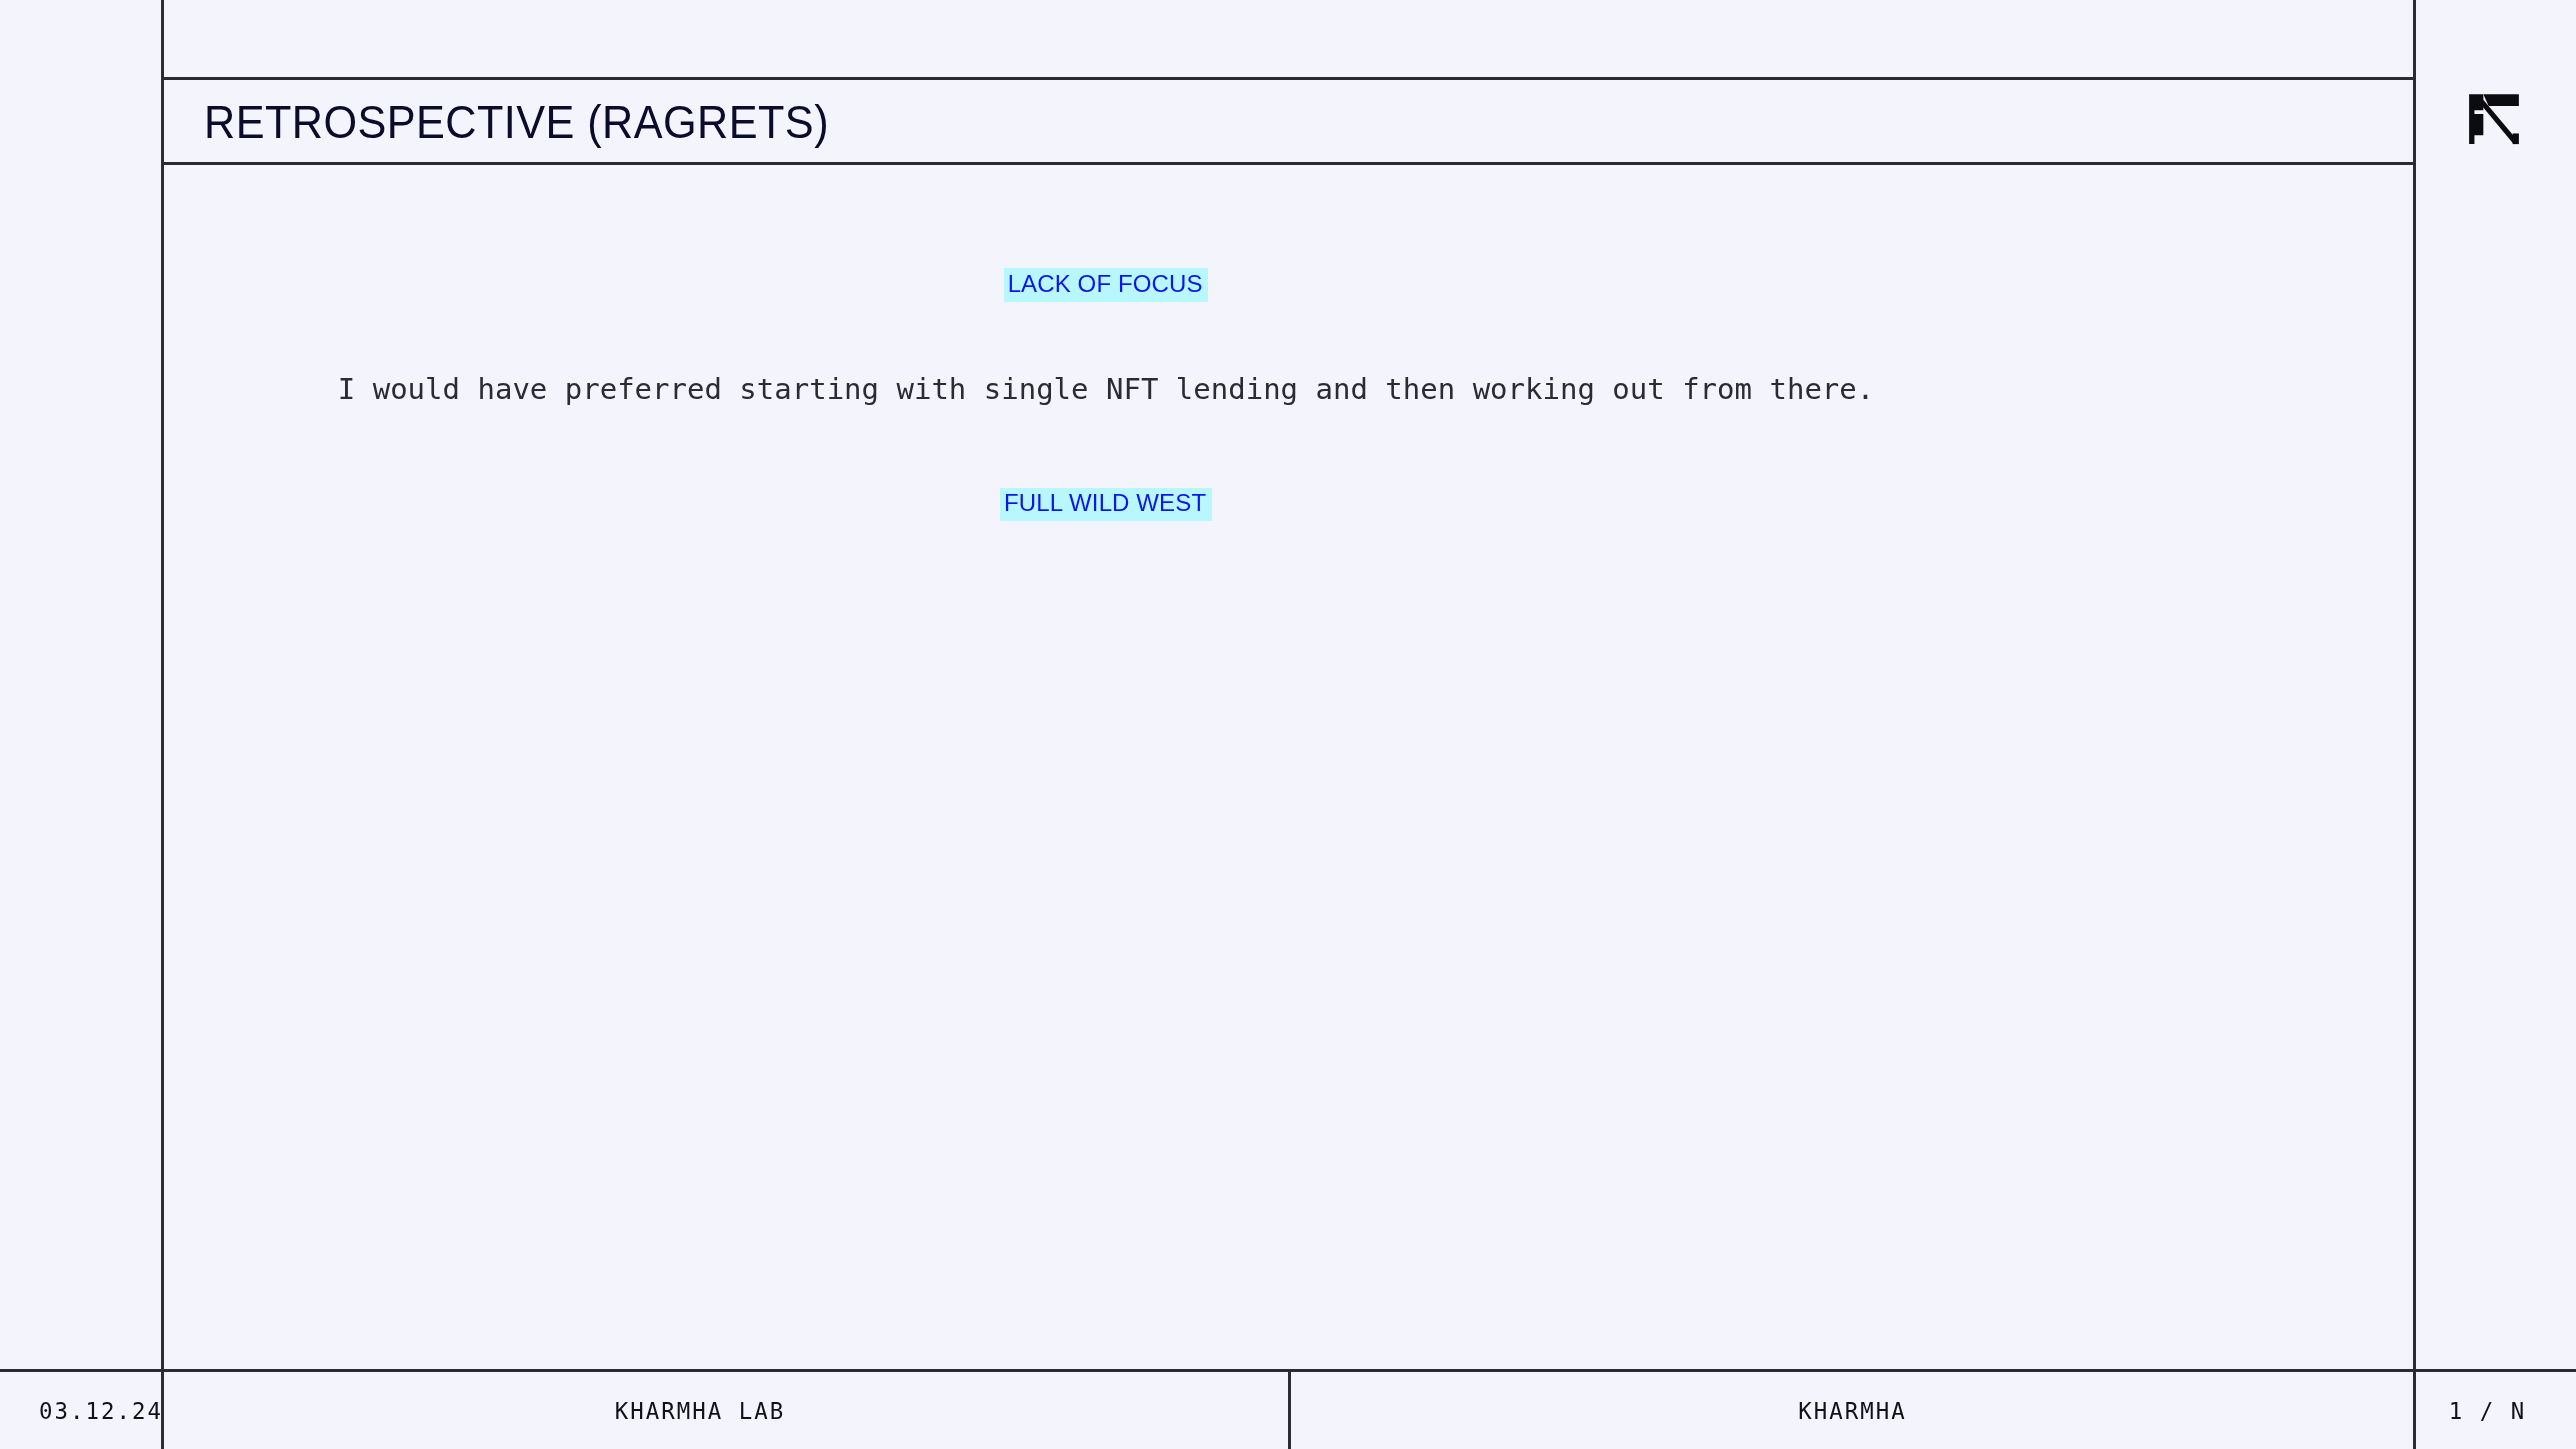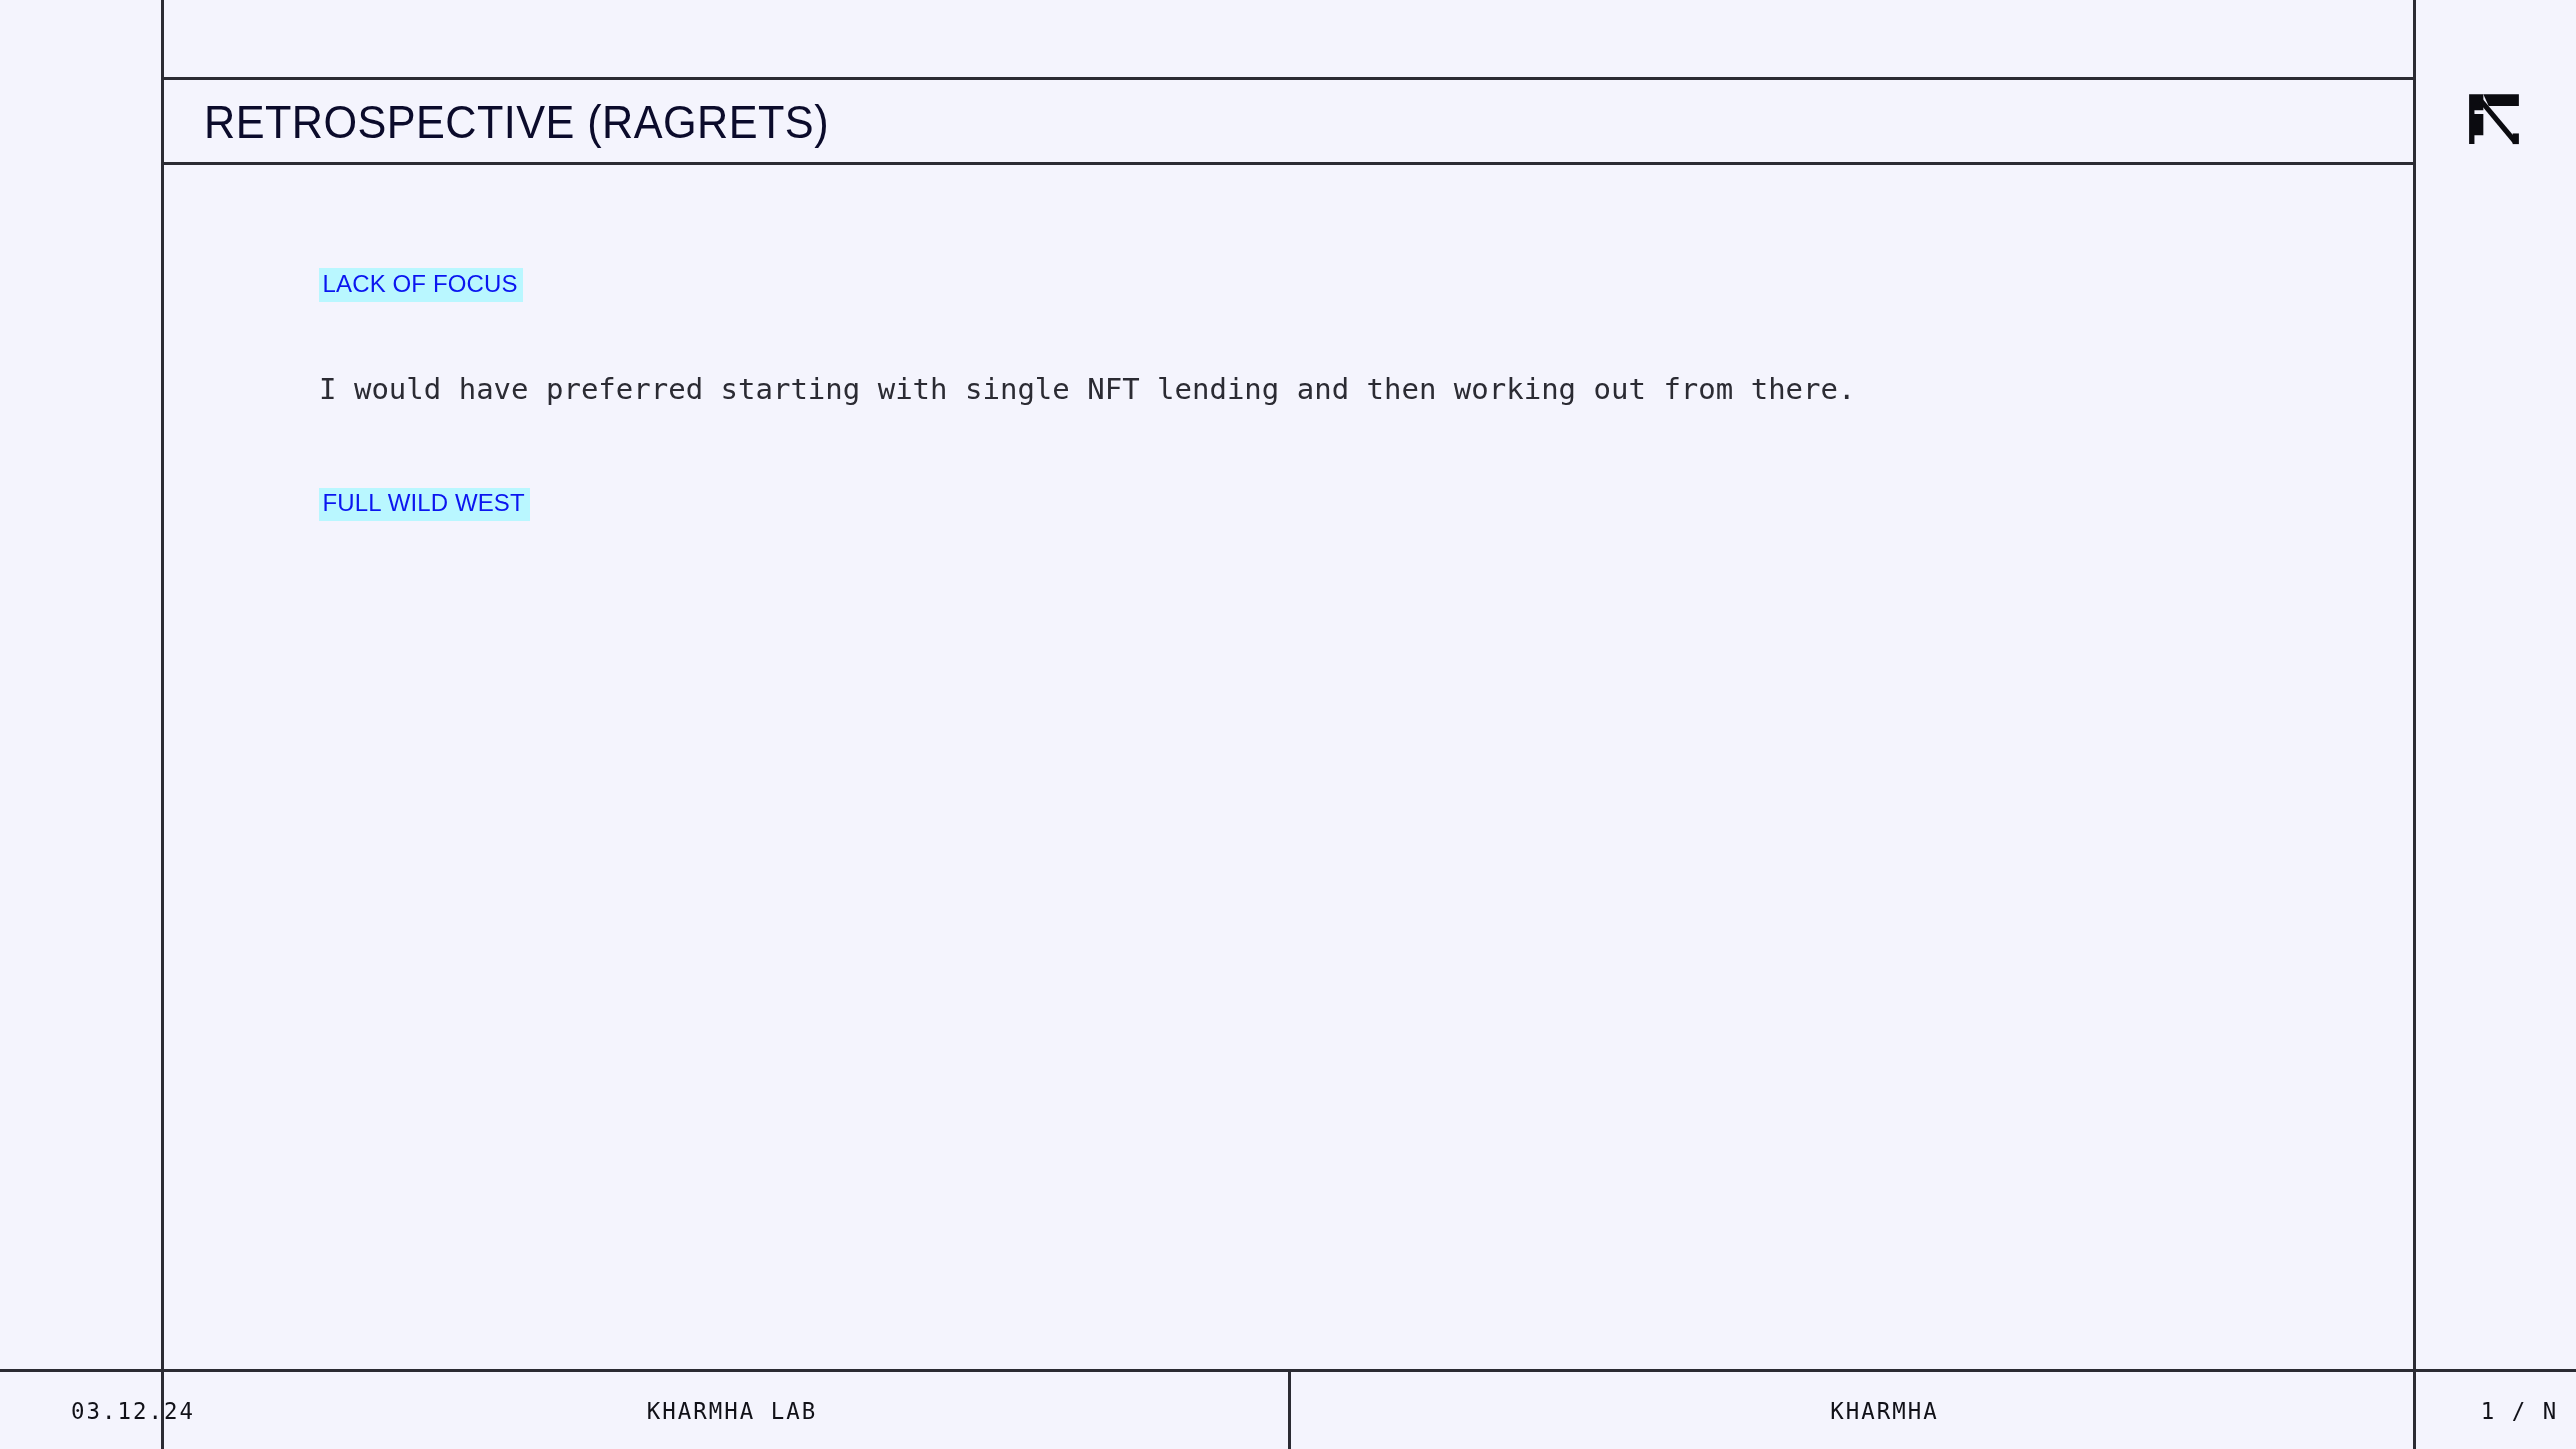--- a/index.html
+++ b/index.html
@@ -12,20 +12,21 @@
     height: 1449px;
     overflow: hidden;
     font-family: "DejaVu Sans Mono", monospace;
     position: relative;
   }
 
   .slide {
     position: absolute;
     inset: 0;
     background: #f4f4fd;
+    text-align: center;
   }
 
   
   .rule {
     position: absolute;
     background: #2b2b33;
   }
   .v-rule-left {
     left: 161px;
     top: 0;
@@ -149,21 +150,20 @@
     position: absolute;
     top: 0;
     height: 77px;
     display: flex;
     align-items: center;
     font-family: "DejaVu Sans Mono", monospace;
     font-size: 22.4px;
     color: #111118;
     letter-spacing: 0.09em;
     white-space: nowrap;
-    margin-left: 32px;
   }
   .footer-date {
     left: 39px;
   }
   .footer-org {
     left: 0;
     width: 1400px;
     justify-content: center;
   }
   .footer-project {

